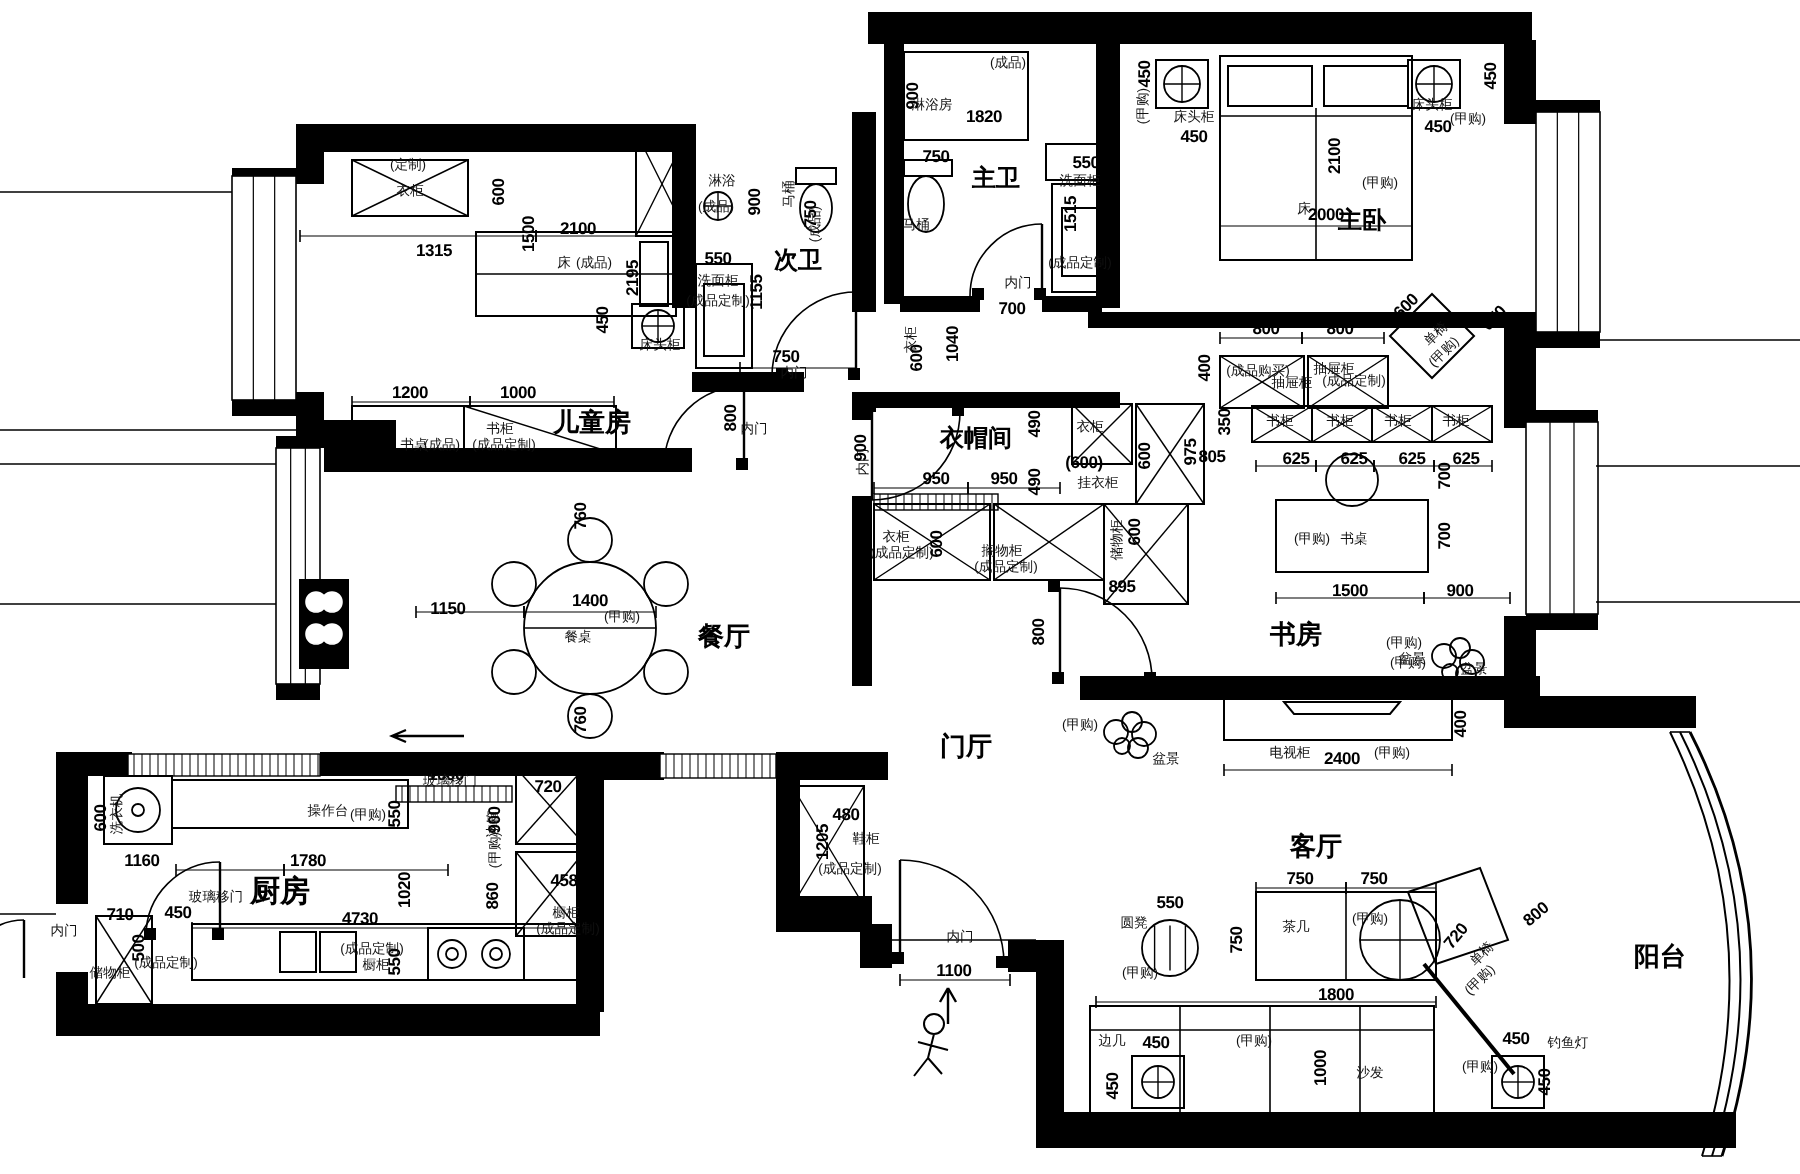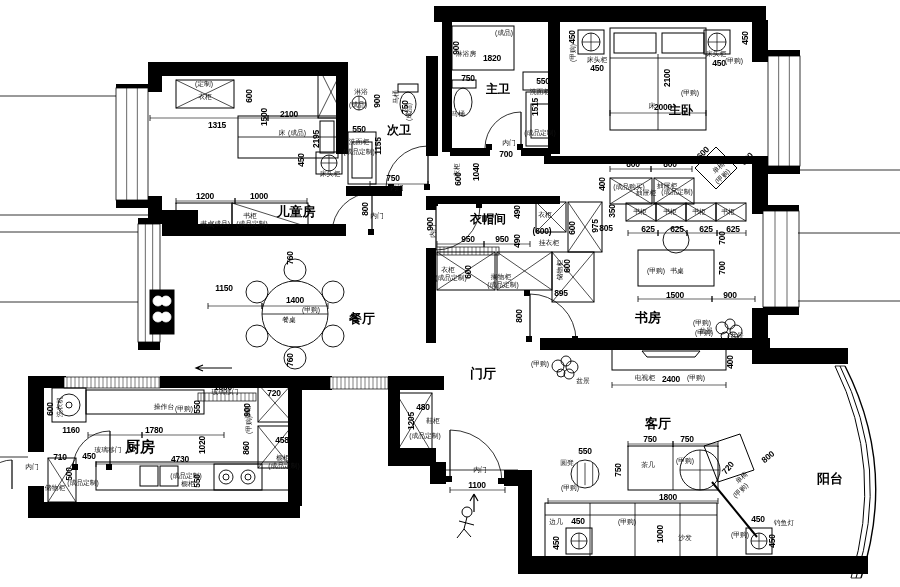--- a/index.html
+++ b/index.html
@@ -482,21 +482,21 @@
       <span class="lbl dim" style="left: 648px; top: 229px; transform: translate(-50%, -50%) rotate(0deg);">625</span>
       <span class="lbl dim" style="left: 677px; top: 229px; transform: translate(-50%, -50%) rotate(0deg);">625</span>
       <span class="lbl dim" style="left: 706px; top: 229px; transform: translate(-50%, -50%) rotate(0deg);">625</span>
       <span class="lbl dim" style="left: 733px; top: 229px; transform: translate(-50%, -50%) rotate(0deg);">625</span>
       <span class="lbl dim" style="left: 722px; top: 238px; transform: translate(-50%, -50%) rotate(-90deg);">700</span>
       <span class="lbl dim" style="left: 722px; top: 268px; transform: translate(-50%, -50%) rotate(-90deg);">700</span>
       <span class="lbl dim" style="left: 675px; top: 295px; transform: translate(-50%, -50%) rotate(0deg);">1500</span>
       <span class="lbl dim" style="left: 730px; top: 295px; transform: translate(-50%, -50%) rotate(0deg);">900</span>
       <span class="lbl dim" style="left: 519px; top: 316px; transform: translate(-50%, -50%) rotate(-90deg);">800</span>
       <span class="lbl dim" style="left: 290px; top: 258px; transform: translate(-50%, -50%) rotate(-90deg);">760</span>
-      <span class="lbl dim" style="left: 224px; top: 288px; transform: translate(-50%, -50%) rotate(0deg);">1150</span>
+      <span class="lbl dim" style="left: 224px; top: 304px; transform: translate(-50%, -50%) rotate(0deg);">1150</span>
       <span class="lbl dim" style="left: 295px; top: 300px; transform: translate(-50%, -50%) rotate(0deg);">1400</span>
       <span class="lbl dim" style="left: 290px; top: 360px; transform: translate(-50%, -50%) rotate(-90deg);">760</span>
       <span class="lbl dim" style="left: 50px; top: 409px; transform: translate(-50%, -50%) rotate(-90deg);">600</span>
       <span class="lbl dim" style="left: 71px; top: 430px; transform: translate(-50%, -50%) rotate(0deg); text-align: center;">1160</span>
       <span class="lbl dim" style="left: 154px; top: 430px; transform: translate(-50%, -50%) rotate(0deg);">1780</span>
       <span class="lbl dim" style="left: 197px; top: 407px; transform: translate(-50%, -50%) rotate(-90deg);">550</span>
       <span class="lbl dim" style="left: 202px; top: 445px; transform: translate(-50%, -50%) rotate(-90deg);">1020</span>
       <span class="lbl dim" style="left: 223px; top: 387px; transform: translate(-50%, -50%) rotate(0deg);">1000</span>
       <span class="lbl dim" style="left: 274px; top: 393px; transform: translate(-50%, -50%) rotate(0deg);">720</span>
       <span class="lbl dim" style="left: 247px; top: 410px; transform: translate(-50%, -50%) rotate(-90deg);">900</span>

